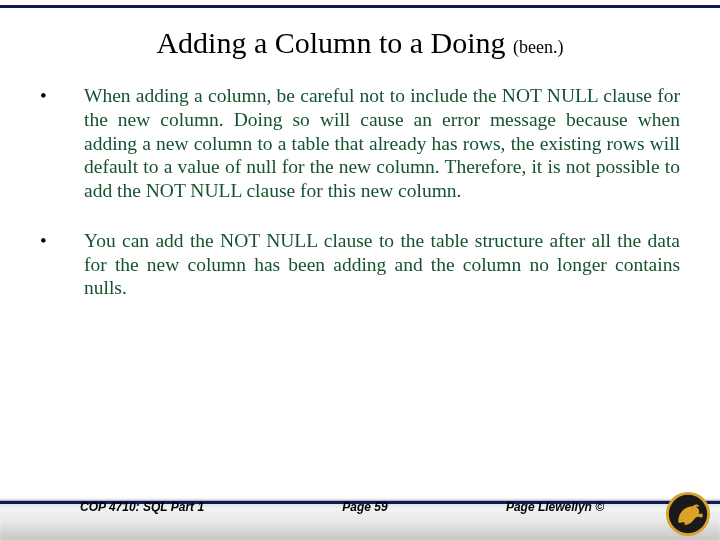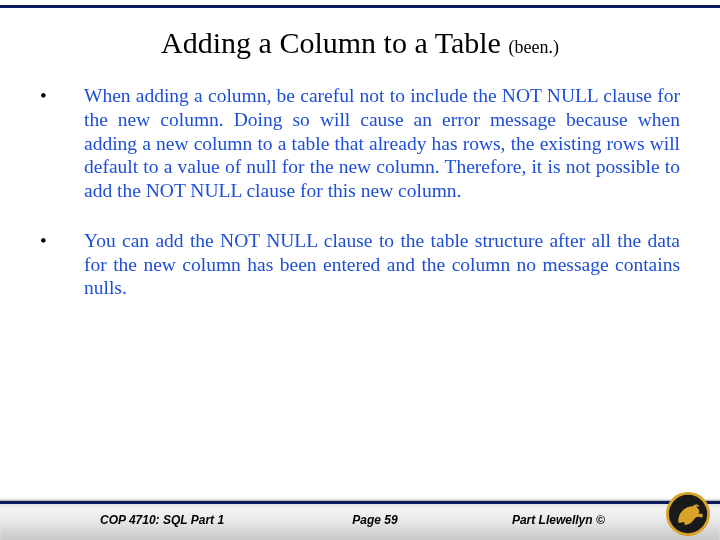--- a/index.html
+++ b/index.html
@@ -34,21 +34,21 @@
     list-style: none;
     padding: 0 4px;
   }
   ul.body > li {
     position: relative;
     padding-left: 44px;
     margin-bottom: 26px;
     font-size: 19.5px;
     line-height: 1.22;
     text-align: justify;
-    color: #1d4ed8;
+    color: #14532d;
   }
   ul.body > li::before {
     content: "•";
     position: absolute;
     left: 0;
     top: 0;
     font-size: 19px;
     color: #000;
   }
   .footer-wrap {
@@ -68,27 +68,25 @@
     position: absolute;
     left: 0; right: 0; top: 0;
     height: 3px;
     background: #0a1a5a;
   }
   .footer-text {
     position: absolute;
     left: 0; right: 70px; bottom: 0;
     height: 40px;
     display: flex;
-    align-items: center;
     font-family: Arial, Helvetica, sans-serif;
     font-size: 12px;
     font-weight: bold;
     font-style: italic;
     color: #000;
-    margin-left: 20px;
   }
   .footer-text .col {
     flex: 1;
     text-align: center;
   }
   .footer-text .col.first { text-align: left; padding-left: 80px; }
   .logo {
     position: absolute;
     right: 8px;
     bottom: 2px;
@@ -96,36 +94,36 @@
     height: 48px;
   }
 </style>
 </head>
 <body>
 
 <div class="top-rule"></div>
 
 <div class="slide">
   <h1 class="title">
-    <span>Adding a Column to a Table </span><span class="cont">(been.)</span>
+    <span>Adding a Column to a Doing </span><span class="cont">(been.)</span>
   </h1>
   <ul class="body">
     <li>When adding a column, be careful not to include the NOT NULL clause for the new column.  Doing so will cause an error message because when adding a new column to a table that already has rows, the existing rows will default to a value of null for the new column.  Therefore, it is not possible to add the NOT NULL clause for this new column.</li>
-    <li>You can add the NOT NULL clause to the table structure after all the data for the new column has been entered and the column no message contains nulls.</li>
+    <li>You can add the NOT NULL clause to the table structure after all the data for the new column has been adding and the column no longer contains nulls.</li>
   </ul>
 </div>
 
 <div class="footer-wrap">
   <div class="footer-bar">
     <div class="footer-rule"></div>
   </div>
   <div class="footer-text">
     <div class="col first">COP 4710: SQL Part 1</div>
     <div class="col">Page 59</div>
-    <div class="col">Part Llewellyn ©</div>
+    <div class="col">Page Llewellyn ©</div>
   </div>
   <svg class="logo" viewBox="0 0 100 100">
     <circle cx="50" cy="50" r="46" fill="#d9a32a"></circle>
     <circle cx="50" cy="50" r="40" fill="#1a1a1a"></circle>
     <path d="M30 68 C 28 50, 42 34, 60 34 C 70 34, 76 42, 72 50 C 80 46, 84 52, 78 58 C 72 54, 66 56, 62 62 C 58 68, 50 74, 42 72 C 46 64, 40 68, 30 68 Z
              M58 36 C 62 30, 70 28, 74 34 C 68 34, 62 38, 58 36 Z" fill="#d9a32a"></path>
   </svg>
 </div>
 
 </body></html>

